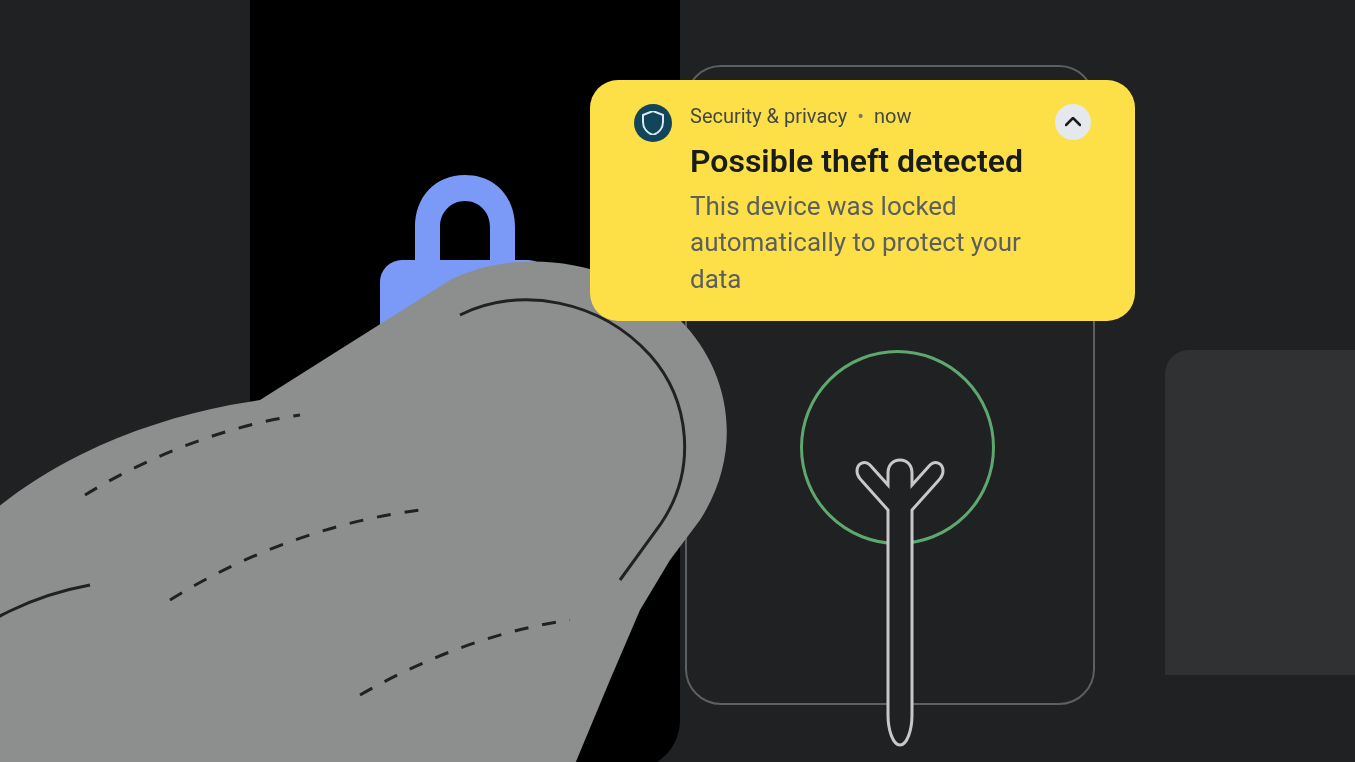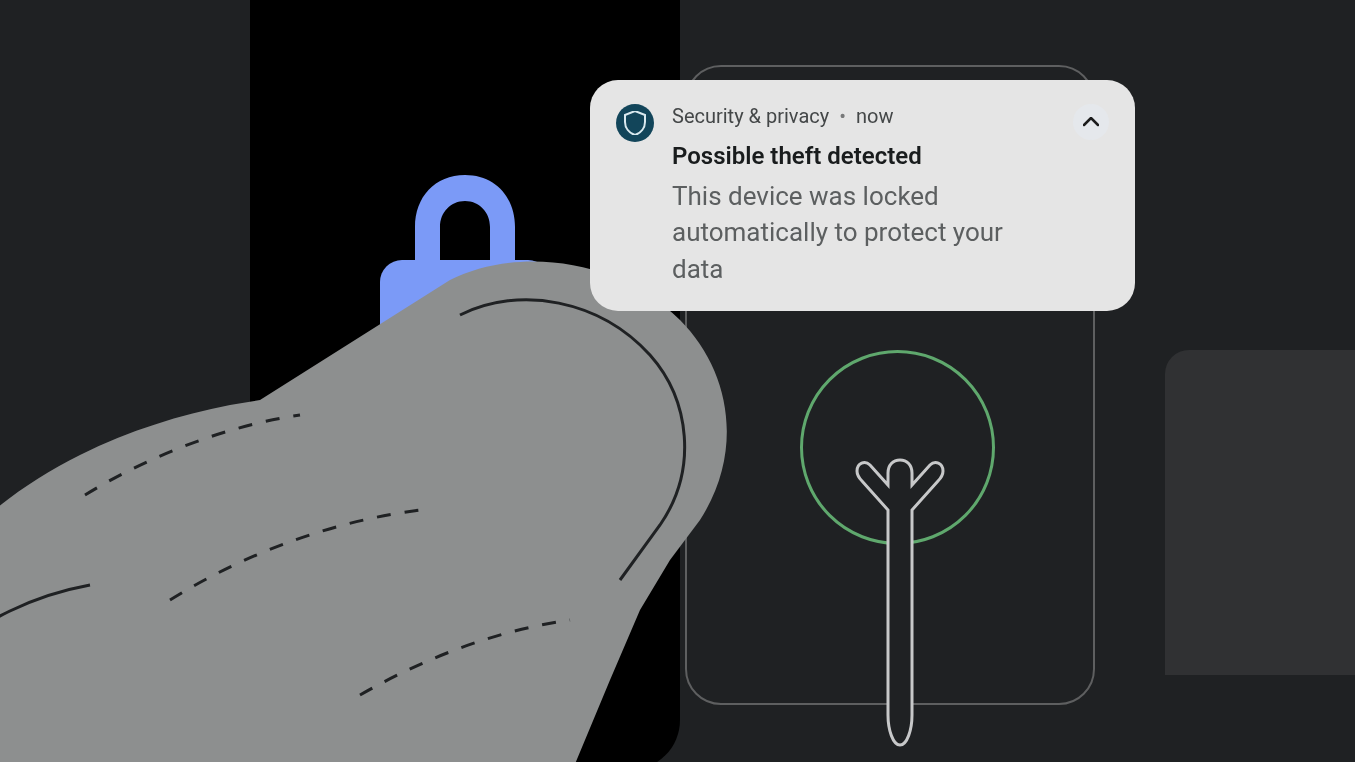--- a/index.html
+++ b/index.html
@@ -92,23 +92,23 @@
       top: 430px;
       width: 180px;
       height: 180px;
     }
     
     .notification {
       position: absolute;
       left: 590px;
       top: 80px;
       width: 545px;
-      background: #e5e5e5;
+      background: #fde047;
       border-radius: 28px;
-      padding: 24px 26px;
+      padding: 24px 44px;
       display: flex;
       gap: 18px;
     }
     .notif-badge {
       width: 38px;
       height: 38px;
       background: #12455a;
       border-radius: 50%;
       display: flex;
       align-items: center;
@@ -123,21 +123,21 @@
       align-items: center;
       gap: 10px;
       font-size: 20px;
       color: #444748;
       margin-bottom: 14px;
     }
     .notif-separator {
       color: #78797a;
     }
     .notif-title {
-      font-size: 24px;
+      font-size: 32px;
       font-weight: 600;
       color: #191c1d;
       margin-bottom: 8px;
     }
     .notif-body {
       font-size: 26px;
       color: #5c5f60;
       line-height: 1.4;
     }
     .notif-collapse {

